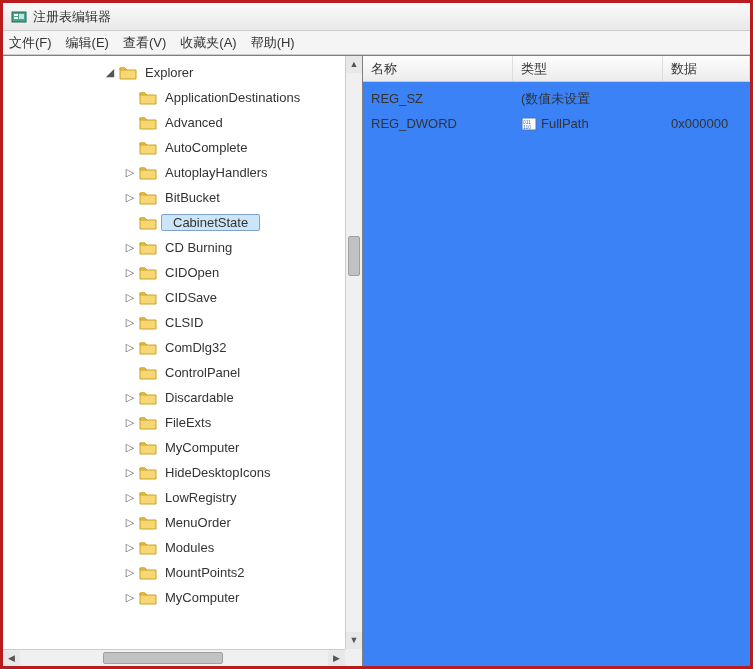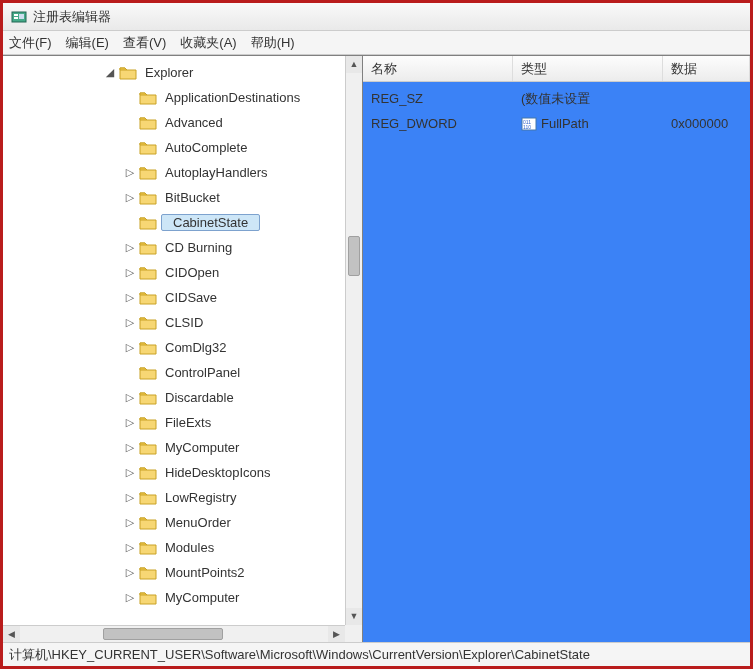--- a/index.html
+++ b/index.html
@@ -464,17 +464,14 @@
                 </svg></span>
               <span>FullPath</span>
             </div>
             <div class="cell col-data">0x000000</div>
           </div>
         </div>
     </div>
 
   </div>
 
-  <div class="statusbar">
-    <span>计算机\HKEY_CURRENT_USER\Software\Microsoft\Windows\CurrentVersion\Explorer\CabinetState</span>
-  </div>
 
 </div>
 
 </body></html>

